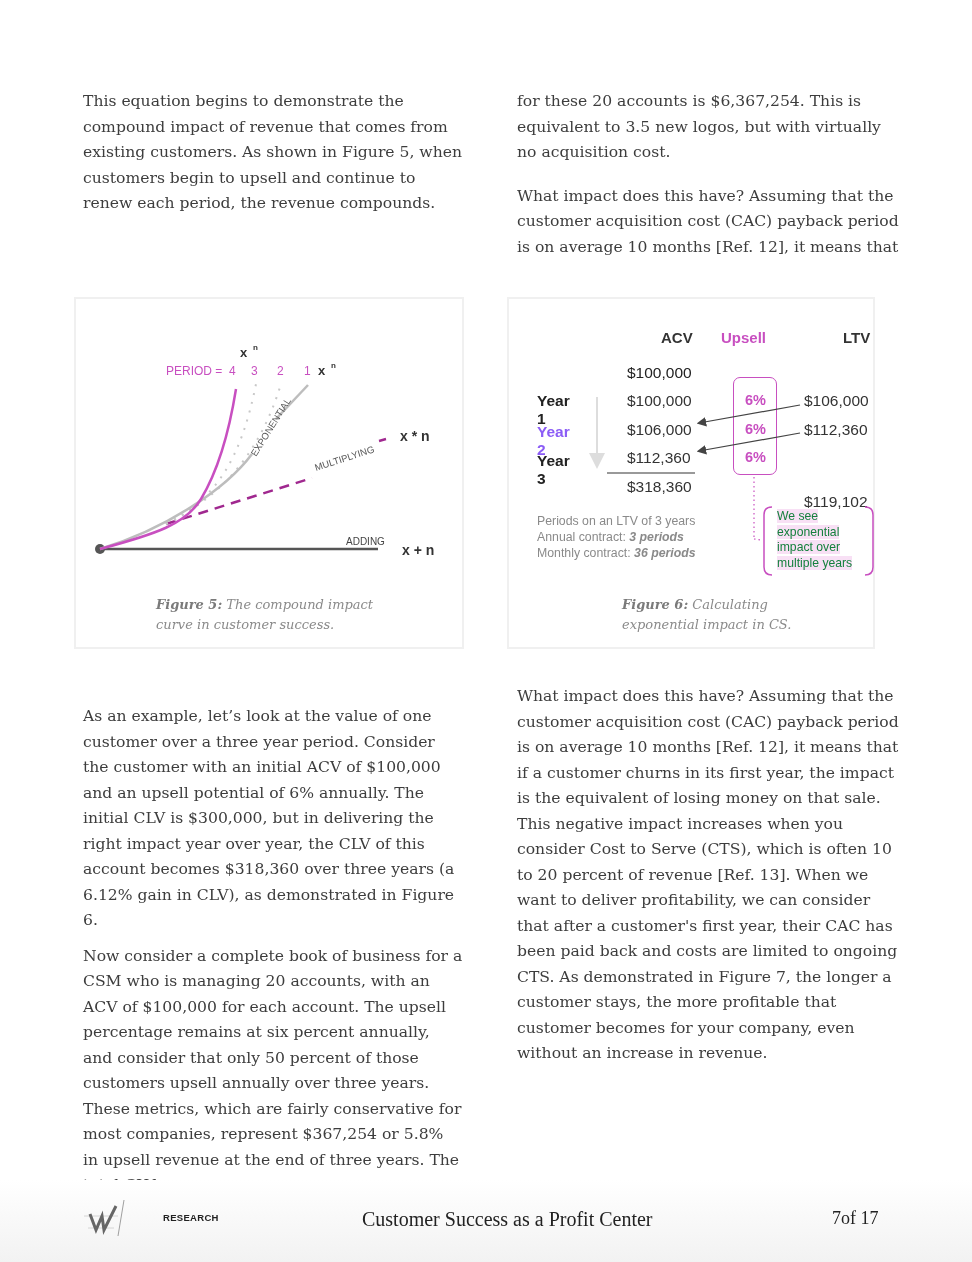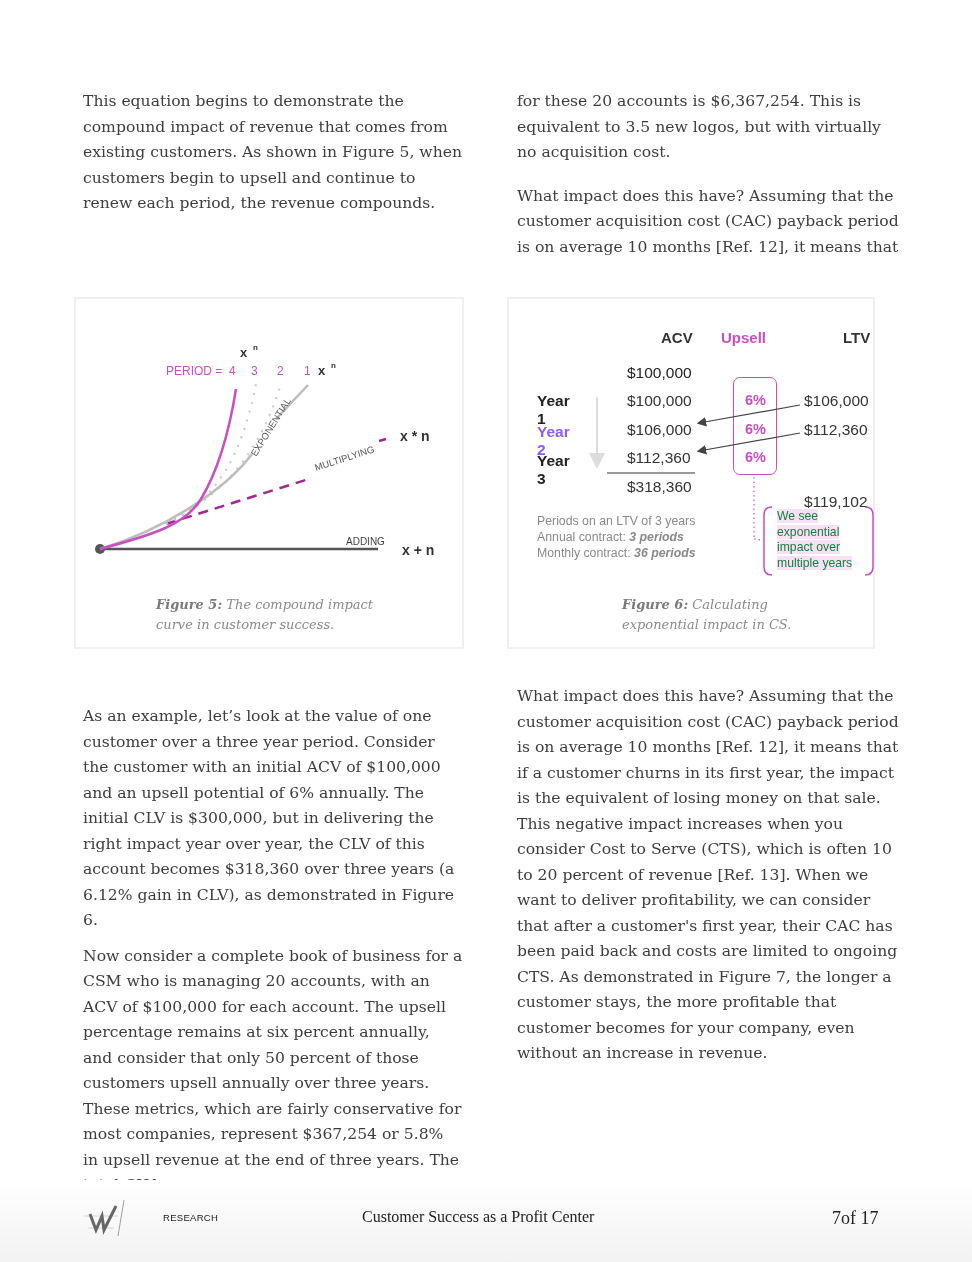--- a/index.html
+++ b/index.html
@@ -14,23 +14,23 @@
   .eq { font-weight:bold; font-size:15px; color:#333; margin:0 0 8px 0 !important; }
   .eq sup { font-size:9px; }
   .fig { position:absolute; top:297px; width:390px; height:352px; border:2px solid #f0f0f0; background:#fff; box-sizing:border-box; }
   #fig5 { left:74px; }
   #fig6 { left:507px; width:368px; }
   .caption { position:absolute; left:0; right:0; text-align:left; font-style:italic; color:#8a8a8a; font-size:13px; line-height:20px; }
   .caption b { font-weight:bold; color:#7a7a7a; }
   .sans { font-family:"Liberation Sans", sans-serif; }
   .footer { position:absolute; left:0; top:1180px; width:972px; height:82px;
             background:linear-gradient(#ffffff, #f2f2f2); }
-  .footer .title { position:absolute; left:362px; top:28px; font-size:16px; color:#222; font-family:"Liberation Serif", serif; }
+  .footer .title { position:absolute; left:362px; top:28px; font-size:20px; color:#222; font-family:"Liberation Serif", serif; }
   .footer .page { position:absolute; left:832px; top:28px; font-size:18px; color:#222; font-family:"Liberation Serif", serif; }
-  .footer .research { position:absolute; left:130px; top:32px; font-size:9.5px; font-weight:normal; color:#222; font-family:"Liberation Sans", sans-serif; letter-spacing:0.3px;padding-left:33px; }
+  .footer .research { position:absolute; left:130px; top:32px; font-size:9.5px; font-weight:bold; color:#222; font-family:"Liberation Sans", sans-serif; letter-spacing:0.3px;padding-left:33px; }
   .tbl { position:absolute; font-family:"Liberation Sans", sans-serif; font-size:15.5px; color:#333; }
 </style>
 </head>
 <body>
 
 <div class="col" id="left-top">
   <p>This equation begins to demonstrate the compound impact of revenue that comes from existing customers. As shown in Figure 5, when customers begin to upsell and continue to renew each period, the revenue compounds.</p>
 </div>
 
 <div class="col" id="right-top">

